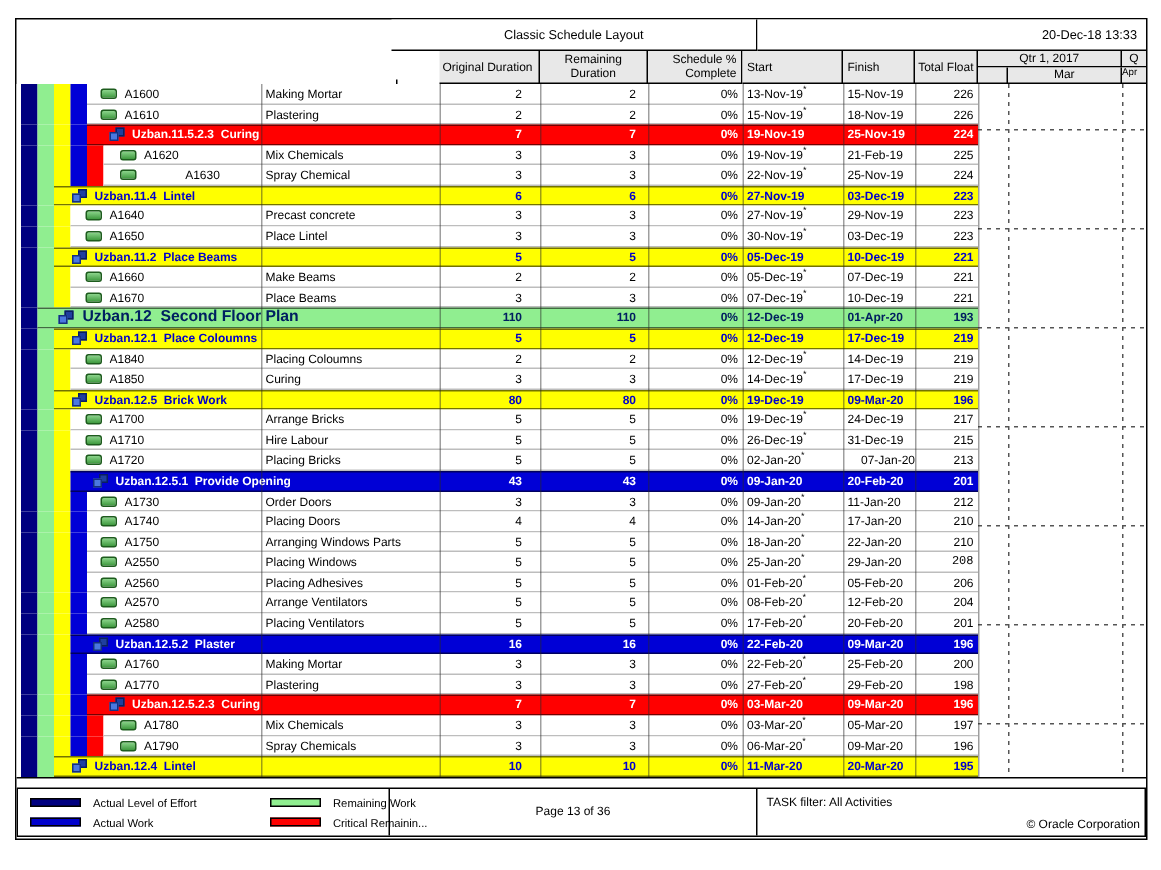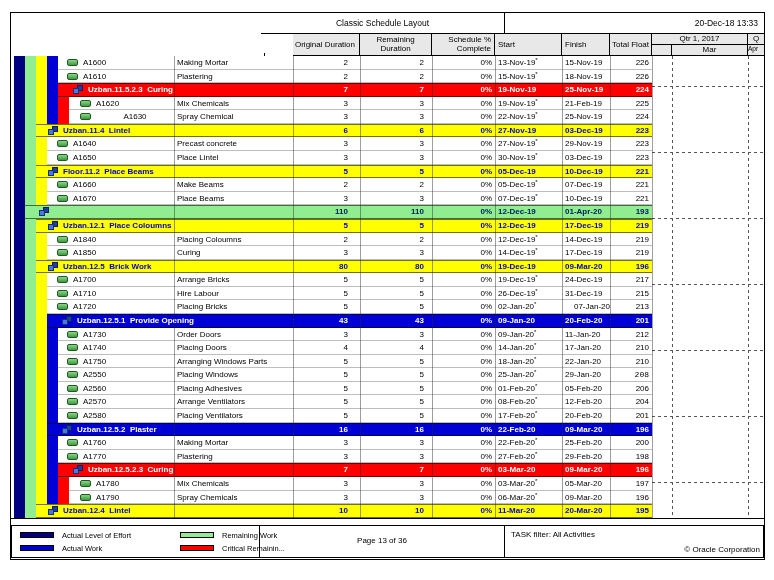--- a/index.html
+++ b/index.html
@@ -188,21 +188,21 @@
           <div class="cell num" style="left: 421px; width: 60px;">0%</div>
           <div class="cell" style="left: 487px; width: 62px;">30-Nov-19<sup class="cstr">*</sup></div>
           <div class="cell" style="left: 554px; width: 45px;">03-Dec-19</div>
           <div class="cell num" style="left: 599px; width: 39px;">223</div>
         </div>
         <div class="row band">
           <div class="stripe" style="left: 3px; background: rgb(0, 0, 128);"></div>
           <div class="stripe" style="left: 14px; background: rgb(144, 238, 144);"></div>
           <div class="rowbg" style="left: 25px; width: 616px; background: rgb(255, 255, 0); border-top: 1px solid rgba(0, 0, 0, 0.55); border-bottom: 1px solid rgba(0, 0, 0, 0.55);"></div>
           <div class="wbs-icon" style="left: 37px;"></div>
-          <div class="cell bandlabel" style="left: 52px; width: 230px; color: rgb(0, 0, 204);">Floor.11.2  Place Beams</div>
+          <div class="cell bandlabel" style="left: 52px; width: 230px; color: rgb(0, 0, 204);">Uzban.11.2  Place Beams</div>
           <div class="cell num" style="left: 282px; width: 55px; color: rgb(0, 0, 204); font-weight: bold;">5</div>
           <div class="cell num" style="left: 349px; width: 64px; color: rgb(0, 0, 204); font-weight: bold;">5</div>
           <div class="cell num" style="left: 421px; width: 60px; color: rgb(0, 0, 204); font-weight: bold;">0%</div>
           <div class="cell" style="left: 487px; width: 62px; color: rgb(0, 0, 204); font-weight: bold;">05-Dec-19</div>
           <div class="cell" style="left: 554px; width: 45px; color: rgb(0, 0, 204); font-weight: bold;">10-Dec-19</div>
           <div class="cell num" style="left: 599px; width: 39px; color: rgb(0, 0, 204); font-weight: bold;">221</div>
         </div>
         <div class="row">
           <div class="stripe" style="left: 3px; background: rgb(0, 0, 128);"></div>
           <div class="stripe" style="left: 14px; background: rgb(144, 238, 144);"></div>
@@ -230,20 +230,21 @@
           <div class="cell num" style="left: 349px; width: 64px;">3</div>
           <div class="cell num" style="left: 421px; width: 60px;">0%</div>
           <div class="cell" style="left: 487px; width: 62px;">07-Dec-19<sup class="cstr">*</sup></div>
           <div class="cell" style="left: 554px; width: 45px;">10-Dec-19</div>
           <div class="cell num" style="left: 599px; width: 39px;">221</div>
         </div>
         <div class="row band">
           <div class="stripe" style="left: 3px; background: rgb(0, 0, 128);"></div>
           <div class="rowbg" style="left: 14px; width: 627px; background: rgb(144, 238, 144); border-top: 1px solid rgba(0, 0, 0, 0.55); border-bottom: 1px solid rgba(0, 0, 0, 0.55);"></div>
           <div class="wbs-icon" style="left: 28px;"></div>
+          <div class="cell bandlabel" style="left: 44px; width: 238px; color: rgb(0, 32, 96); font-size: 10.5px; line-height: 13px;">Uzban.12  Second Floor Plan</div>
           <div class="cell num" style="left: 282px; width: 55px; color: rgb(0, 32, 96); font-weight: bold;">110</div>
           <div class="cell num" style="left: 349px; width: 64px; color: rgb(0, 32, 96); font-weight: bold;">110</div>
           <div class="cell num" style="left: 421px; width: 60px; color: rgb(0, 32, 96); font-weight: bold;">0%</div>
           <div class="cell" style="left: 487px; width: 62px; color: rgb(0, 32, 96); font-weight: bold;">12-Dec-19</div>
           <div class="cell" style="left: 554px; width: 45px; color: rgb(0, 32, 96); font-weight: bold;">01-Apr-20</div>
           <div class="cell num" style="left: 599px; width: 39px; color: rgb(0, 32, 96); font-weight: bold;">193</div>
         </div>
         <div class="row band">
           <div class="stripe" style="left: 3px; background: rgb(0, 0, 128);"></div>
           <div class="stripe" style="left: 14px; background: rgb(144, 238, 144);"></div>

